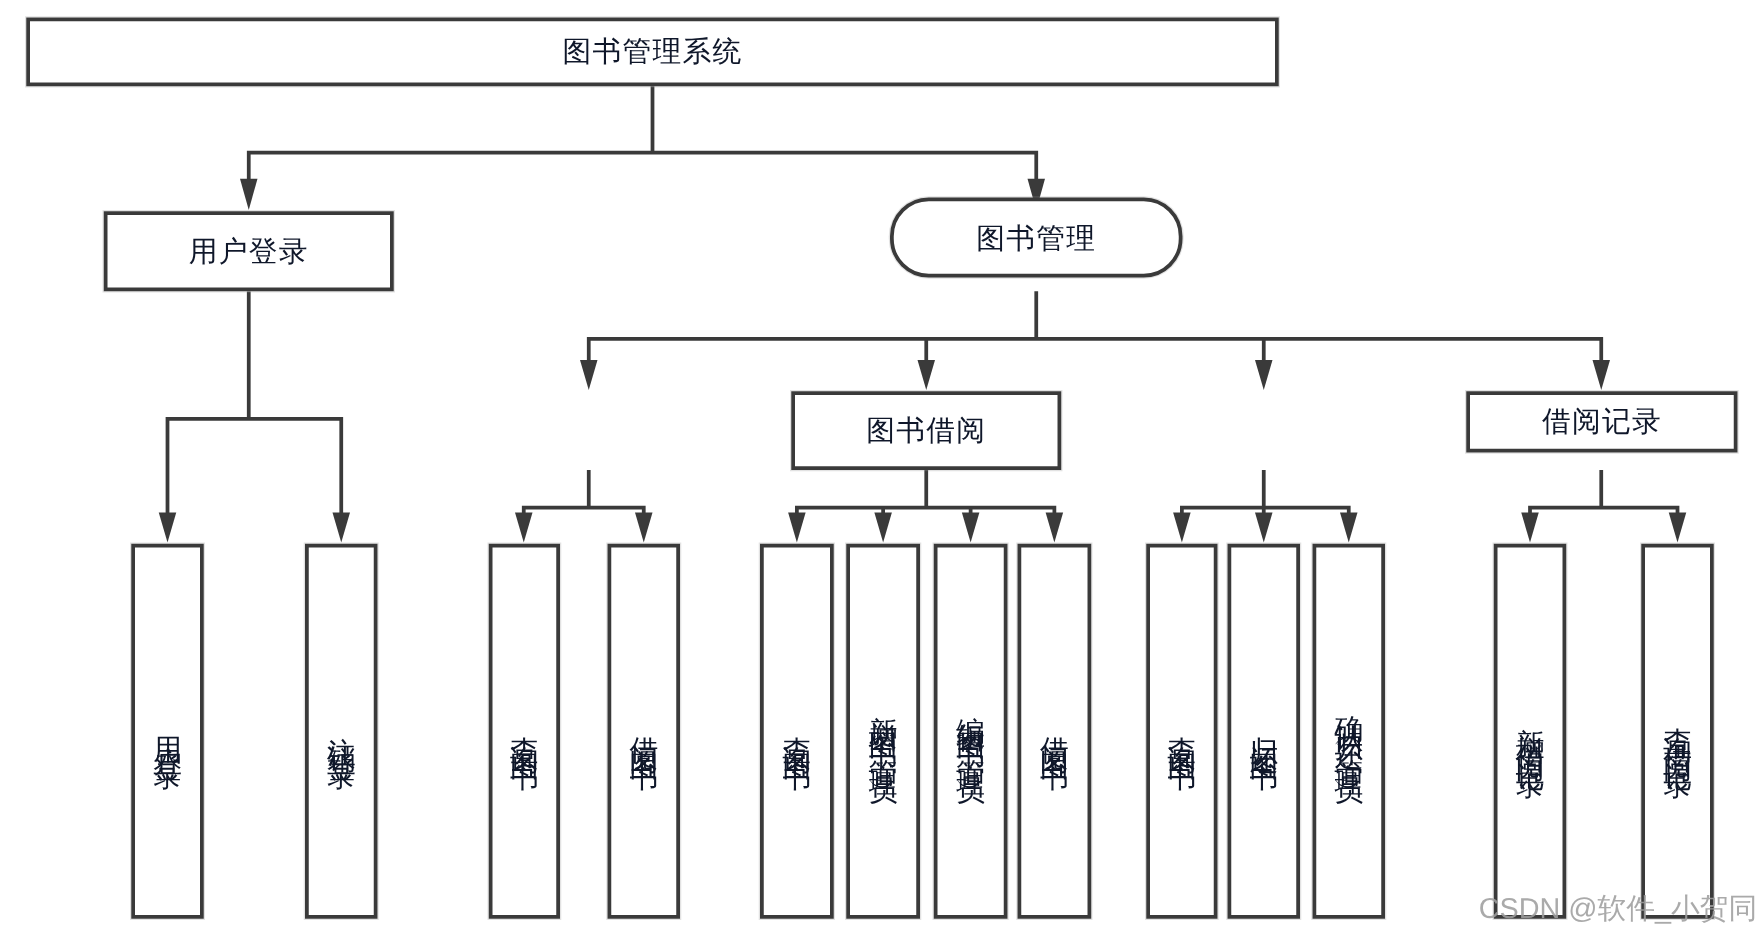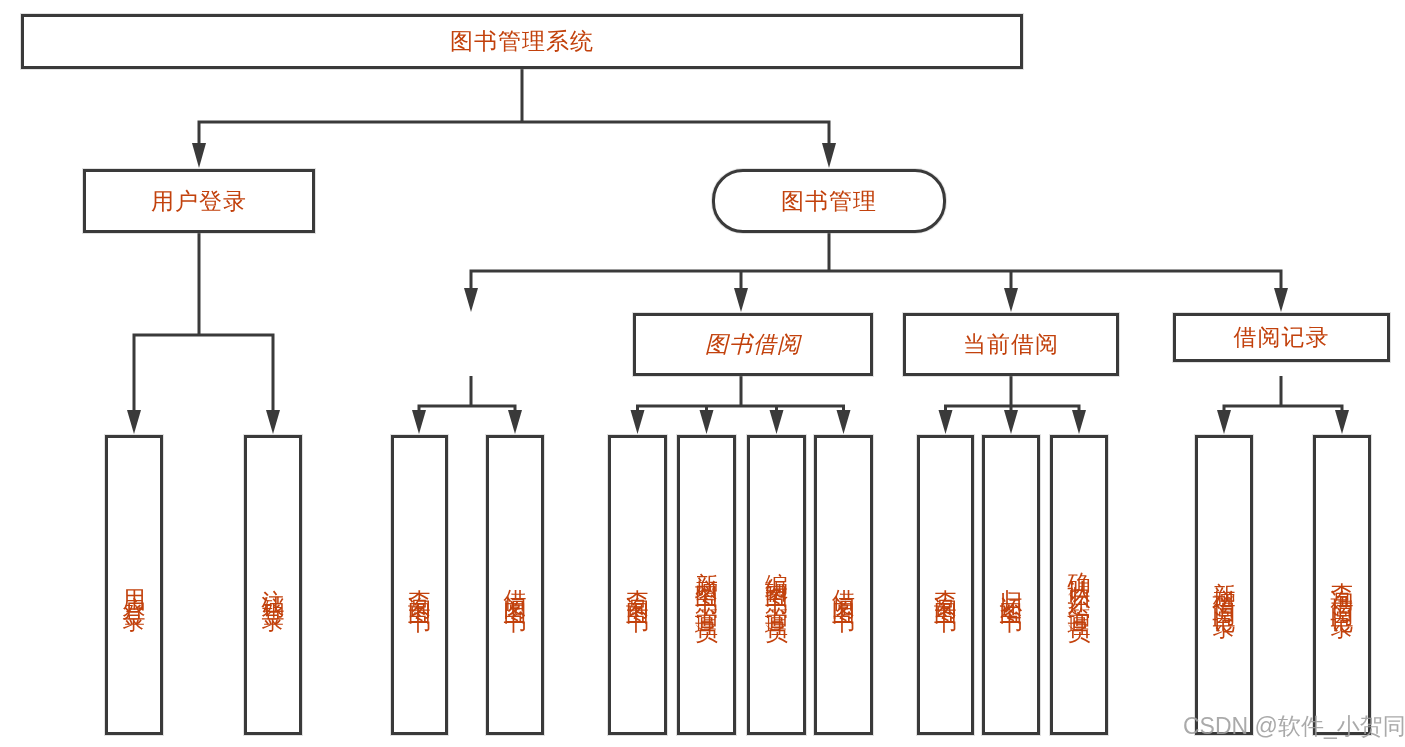--- a/index.html
+++ b/index.html
@@ -23,42 +23,42 @@
     z-index: 1;
   }
   .node {
     position: absolute;
     box-sizing: border-box;
     border: 3px solid #3a3a3a;
     background: #ffffff;
     display: flex;
     align-items: center;
     justify-content: center;
-    color: #c2410c;
+    color: #0f172a;
     font-size: 23px;
     letter-spacing: 1px;
     z-index: 2;
     box-shadow: 0 0 0 1px rgba(150,150,150,0.28);
   }
   .h-label { white-space: nowrap; }
   .v-node span {
     writing-mode: vertical-rl;
     text-orientation: mixed;
     letter-spacing: 7px;
     line-height: 1;
     white-space: nowrap;
   }
   
   .n-root   { left: 21px;  top: 14px;  width: 1002px; height: 55px; }
   
   .n-login  { left: 83px;  top: 169px; width: 232px; height: 64px; }
-  .n-mgmt   { left: 712px; top: 169px; width: 234px; height: 64px; border-radius: 31px; }
+  .n-mgmt   { left: 712px; top: 158px; width: 234px; height: 64px; border-radius: 31px; }
   
   .n-rec    { left: 363px;  top: 313px; width: 216px; height: 63px; }
-  .n-bor    { left: 633px;  top: 313px; width: 240px; height: 63px; font-style: italic; }
+  .n-bor    { left: 633px;  top: 313px; width: 216px; height: 63px; }
   .n-cur    { left: 903px;  top: 313px; width: 216px; height: 63px; }
   .n-rcd    { left: 1173px; top: 313px; width: 217px; height: 49px; }
   
   .v-node   { top: 435px; height: 300px; }
   .n-a1 { left: 105px;  width: 58px; }
   .n-a2 { left: 244px;  width: 58px; }
   .n-b1 { left: 391px;  width: 57px; }
   .n-b2 { left: 486px;  width: 58px; }
   .n-c1 { left: 608px;  width: 59px; }
   .n-c2 { left: 677px;  width: 59px; }
@@ -141,23 +141,20 @@
   <div class="node n-login">
     <span class="h-label">用户登录</span>
   </div>
   <div class="node n-mgmt">
     <span class="h-label">图书管理</span>
   </div>
 
   <div class="node n-bor">
     <span class="h-label">图书借阅</span>
   </div>
-  <div class="node n-cur">
-    <span class="h-label">当前借阅</span>
-  </div>
   <div class="node n-rcd">
     <span class="h-label">借阅记录</span>
   </div>
 
   <div class="node v-node n-a1">
     <span>用户登录</span>
   </div>
   <div class="node v-node n-a2">
     <span>注销登录</span>
   </div>

